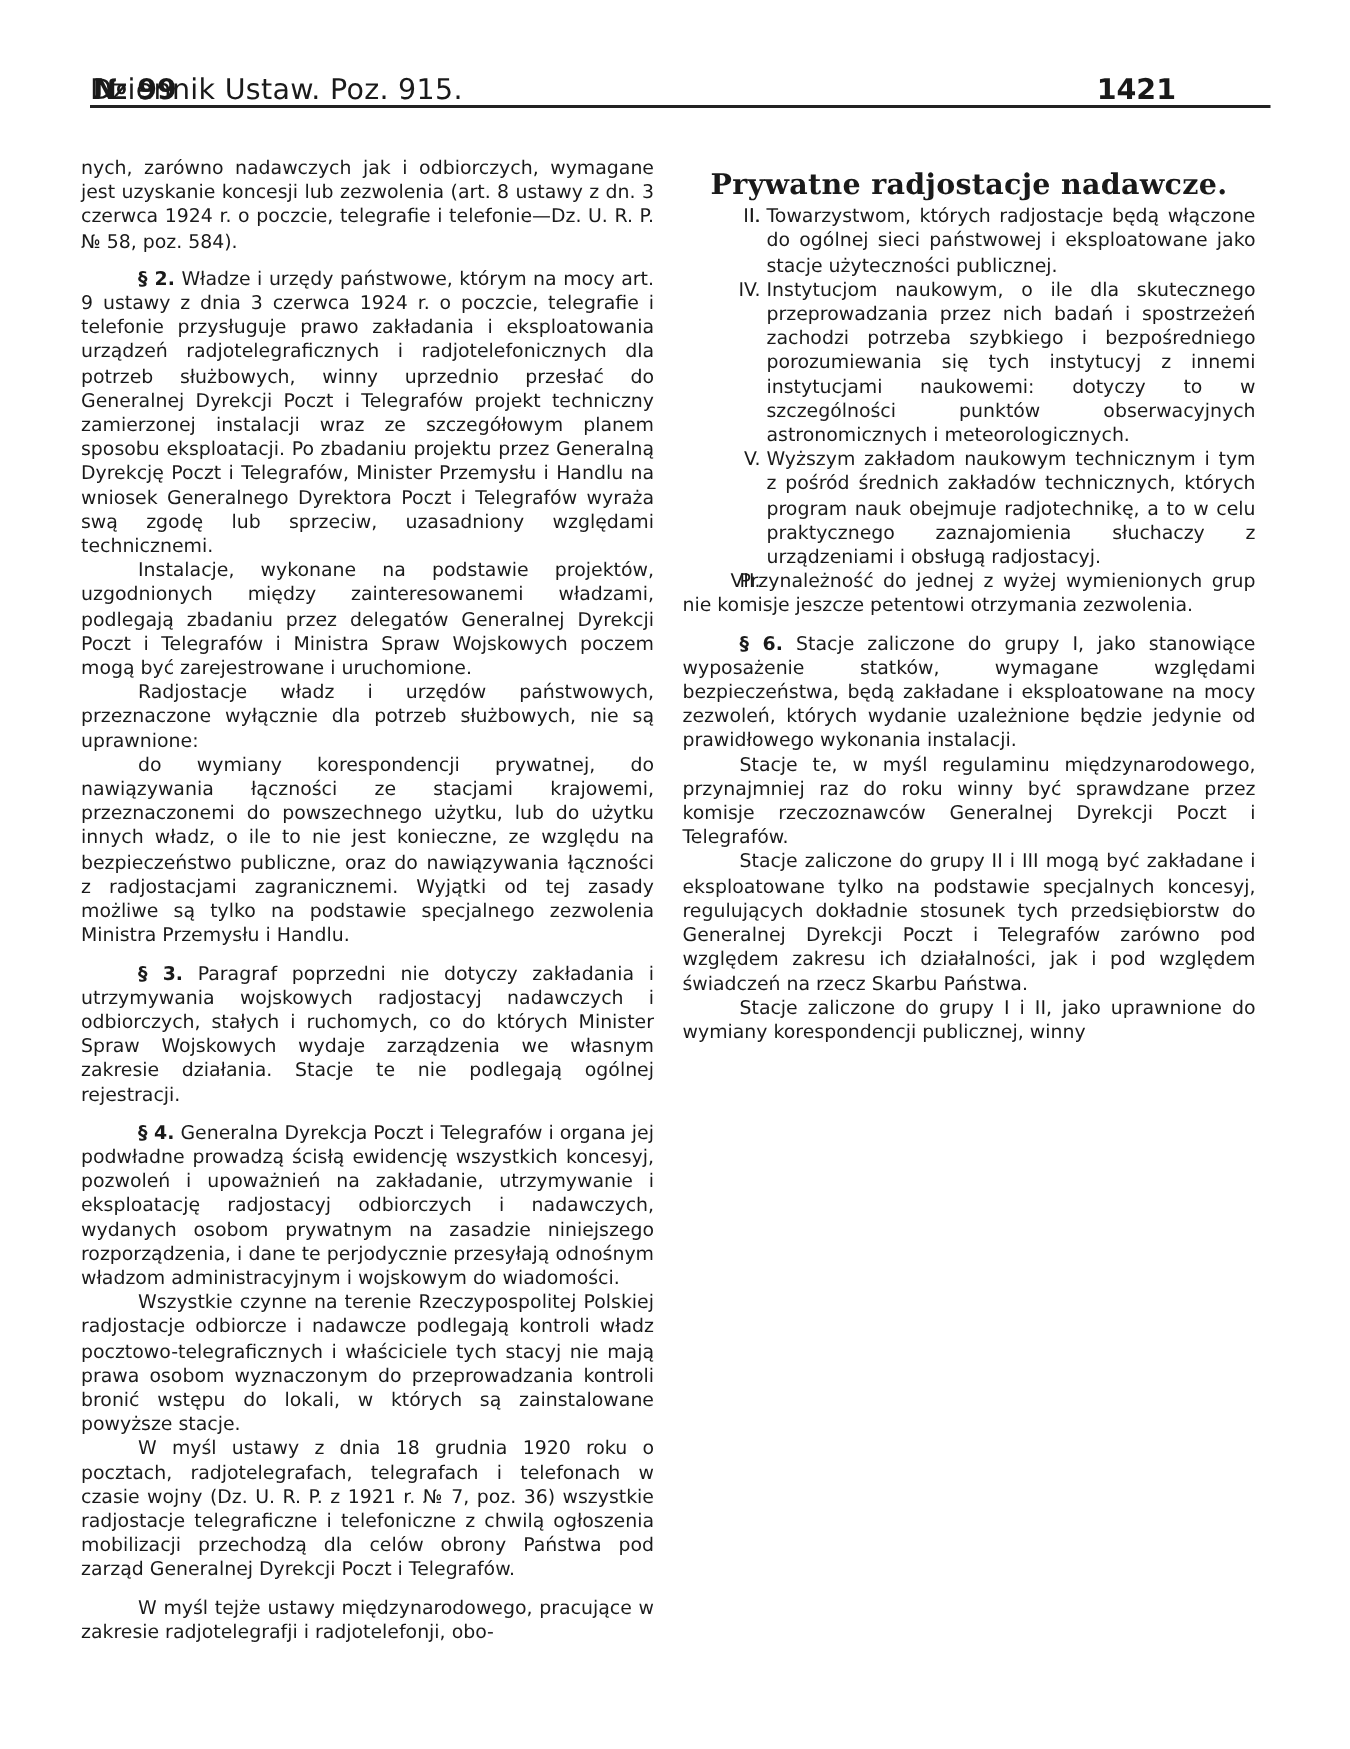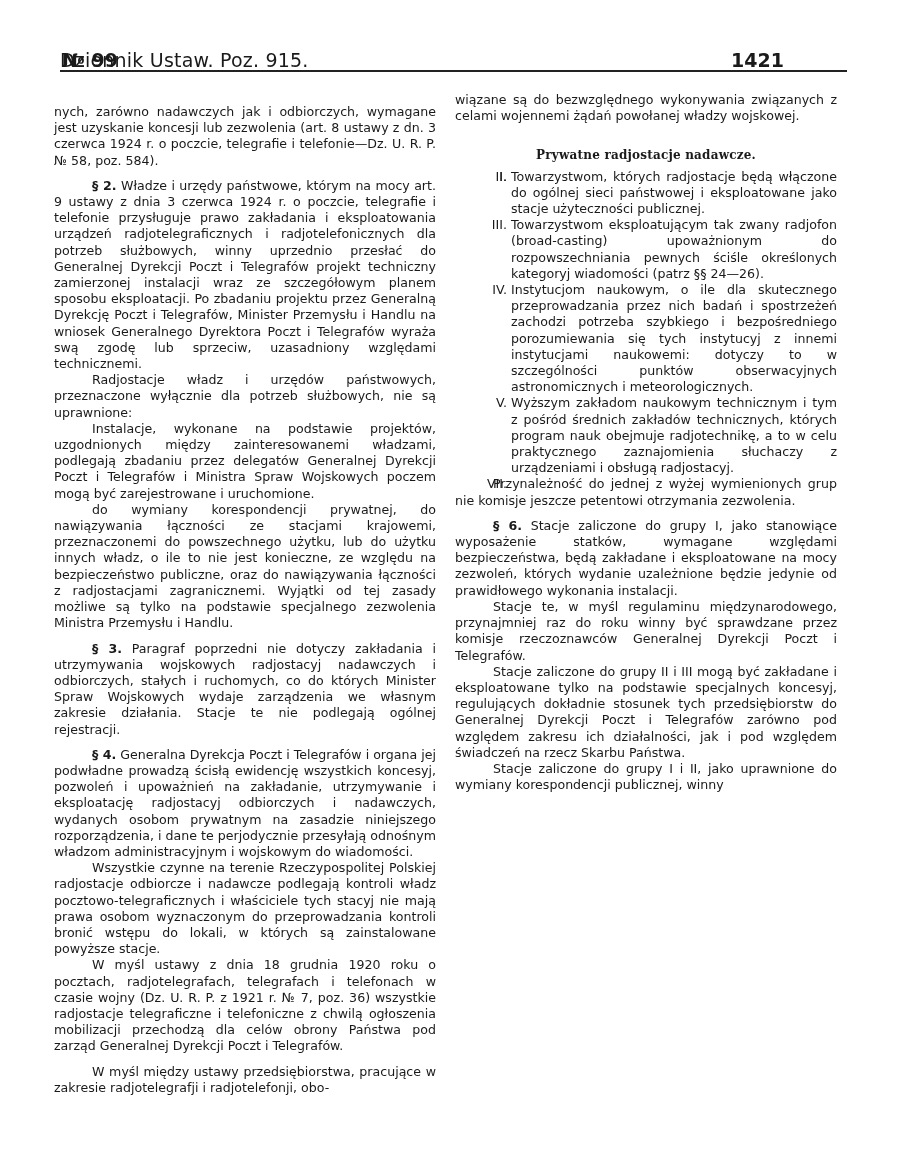--- a/index.html
+++ b/index.html
@@ -23,63 +23,61 @@
     font-size: 12.6px; line-height: 16.2px; text-align: justify;
     hyphens: manual;
   }
   .col.left { left: 54px; margin-top: 12px; }
   .col.right { left: 455px; width: 382px; }
   p { margin: 0; }
   .ind { text-indent: 38px; }
   .gap { margin-top: 9px; }
   .sec { font-weight: 700; }
   .heading {
-    font-family: "DejaVu Serif", serif; font-weight: 700; font-size: 12px;
+    font-family: "DejaVu Serif", serif; font-weight: 700; font-size: 19px;
     text-align: center; margin: 23px 0 5px 0; letter-spacing: 0.2px;
   }
   .list { margin: 0; padding: 0; list-style: none; }
   .list li { position: relative; padding-left: 56px; }
   .list li .rn { position: absolute; left: 0; width: 52px; text-align: right; }
 </style>
 </head>
 <body>
 
 <div class="header">
   <span class="num">№ 99</span>
   <span class="title">Dziennik Ustaw. Poz. 915.</span>
   <span class="page">1421</span>
 </div>
 <div class="rule"></div>
 
 <div class="col left">
   <p>nych, zarówno nadawczych jak i odbiorczych, wymagane jest uzyskanie koncesji lub zezwolenia (art. 8 ustawy z dn. 3 czerwca 1924 r. o poczcie, telegrafie i telefonie—Dz. U. R. P. № 58, poz. 584).</p>
 
   <p class="ind gap"><span class="sec">§ 2.</span> <span>Władze i urzędy państwowe, którym na mocy art. 9 ustawy z dnia 3 czerwca 1924 r. o poczcie, telegrafie i telefonie przysługuje prawo zakładania i eksploatowania urządzeń radjotelegraficznych i radjotelefonicznych dla potrzeb służbowych, winny uprzednio przesłać do Generalnej Dyrekcji Poczt i Telegrafów projekt techniczny zamierzonej instalacji wraz ze szczegółowym planem sposobu eksploatacji. Po zbadaniu projektu przez Generalną Dyrekcję Poczt i Telegrafów, Minister Przemysłu i Handlu na wniosek Generalnego Dyrektora Poczt i Telegrafów wyraża swą zgodę lub sprzeciw, uzasadniony względami technicznemi.</span></p>
+  <p class="ind">Instalacje, wykonane na podstawie projektów, uzgodnionych między zainteresowanemi władzami, podlegają zbadaniu przez delegatów Generalnej Dyrekcji Poczt i Telegrafów i Ministra Spraw Wojskowych poczem mogą być zarejestrowane i uruchomione.</p>
   <p class="ind">Radjostacje władz i urzędów państwowych, przeznaczone wyłącznie dla potrzeb służbowych, nie są uprawnione:</p>
-  <p class="ind">Instalacje, wykonane na podstawie projektów, uzgodnionych między zainteresowanemi władzami, podlegają zbadaniu przez delegatów Generalnej Dyrekcji Poczt i Telegrafów i Ministra Spraw Wojskowych poczem mogą być zarejestrowane i uruchomione.</p>
   <p class="ind">do wymiany korespondencji prywatnej, do nawiązywania łączności ze stacjami krajowemi, przeznaczonemi do powszechnego użytku, lub do użytku innych władz, o ile to nie jest konieczne, ze względu na bezpieczeństwo publiczne, oraz do nawiązywania łączności z radjostacjami zagranicznemi. Wyjątki od tej zasady możliwe są tylko na podstawie specjalnego zezwolenia Ministra Przemysłu i Handlu.</p>
 
   <p class="ind gap"><span class="sec">§ 3.</span> <span>Paragraf poprzedni nie dotyczy zakładania i utrzymywania wojskowych radjostacyj nadawczych i odbiorczych, stałych i ruchomych, co do których Minister Spraw Wojskowych wydaje zarządzenia we własnym zakresie działania. Stacje te nie podlegają ogólnej rejestracji.</span></p>
 
   <p class="ind gap"><span class="sec">§ 4.</span> <span>Generalna Dyrekcja Poczt i Telegrafów i organa jej podwładne prowadzą ścisłą ewidencję wszystkich koncesyj, pozwoleń i upoważnień na zakładanie, utrzymywanie i eksploatację radjostacyj odbiorczych i nadawczych, wydanych osobom prywatnym na zasadzie niniejszego rozporządzenia, i dane te perjodycznie przesyłają odnośnym władzom administracyjnym i wojskowym do wiadomości.</span></p>
   <p class="ind">Wszystkie czynne na terenie Rzeczypospolitej Polskiej radjostacje odbiorcze i nadawcze podlegają kontroli władz pocztowo-telegraficznych i właściciele tych stacyj nie mają prawa osobom wyznaczonym do przeprowadzania kontroli bronić wstępu do lokali, w których są zainstalowane powyższe stacje.</p>
   <p class="ind">W myśl ustawy z dnia 18 grudnia 1920 roku o pocztach, radjotelegrafach, telegrafach i telefonach w czasie wojny (Dz. U. R. P. z 1921 r. № 7, poz. 36) wszystkie radjostacje telegraficzne i telefoniczne z chwilą ogłoszenia mobilizacji przechodzą dla celów obrony Państwa pod zarząd Generalnej Dyrekcji Poczt i Telegrafów.</p>
-  <p class="ind gap">W myśl między ustawy przedsiębiorstwa, pracujące w zakresie radjotelegrafji i radjotelefonji, obo-</p>
+  <p class="ind gap">W myśl tejże ustawy międzynarodowego, pracujące w zakresie radjotelegrafji i radjotelefonji, obo-</p>
 </div>
 
 <div class="col right">
-  <p>wiązane są do bezwzględnego wykonywania związanych z celami wojennemi żądań powołanej władzy wojskowej.</p>
 
   <div class="heading">Prywatne radjostacje nadawcze.</div>
 
 
   <ul class="list">
     <li><span class="rn">I.</span></li>
     <li><span class="rn">II.</span><span>Towarzystwom, których radjostacje będą włączone do ogólnej sieci państwowej i eksploatowane jako stacje użyteczności publicznej.</span></li>
-    <li><span class="rn">III.</span><span>Towarzystwom eksploatującym tak zwany radjofon (broad-casting) upoważnionym do rozpowszechniania pewnych ściśle określonych kategoryj wiadomości (patrz §§ 24—26).</span></li>
     <li><span class="rn">IV.</span><span>Instytucjom naukowym, o ile dla skutecznego przeprowadzania przez nich badań i spostrzeżeń zachodzi potrzeba szybkiego i bezpośredniego porozumiewania się tych instytucyj z innemi instytucjami naukowemi: dotyczy to w szczególności punktów obserwacyjnych astronomicznych i meteorologicznych.</span></li>
     <li><span class="rn">V.</span><span>Wyższym zakładom naukowym technicznym i tym z pośród średnich zakładów technicznych, których program nauk obejmuje radjotechnikę, a to w celu praktycznego zaznajomienia słuchaczy z urządzeniami i obsługą radjostacyj.</span></li>
     <li><span class="rn">VII.</span></li>
   </ul>
 
   <p class="ind">Przynależność do jednej z wyżej wymienionych grup nie komisje jeszcze petentowi otrzymania zezwolenia.</p>
 
   <p class="ind gap"><span class="sec">§ 6.</span> <span>Stacje zaliczone do grupy I, jako stanowiące wyposażenie statków, wymagane względami bezpieczeństwa, będą zakładane i eksploatowane na mocy zezwoleń, których wydanie uzależnione będzie jedynie od prawidłowego wykonania instalacji.</span></p>
   <p class="ind">Stacje te, w myśl regulaminu międzynarodowego, przynajmniej raz do roku winny być sprawdzane przez komisje rzeczoznawców Generalnej Dyrekcji Poczt i Telegrafów.</p>
   <p class="ind">Stacje zaliczone do grupy II i III mogą być zakładane i eksploatowane tylko na podstawie specjalnych koncesyj, regulujących dokładnie stosunek tych przedsiębiorstw do Generalnej Dyrekcji Poczt i Telegrafów zarówno pod względem zakresu ich działalności, jak i pod względem świadczeń na rzecz Skarbu Państwa.</p>

